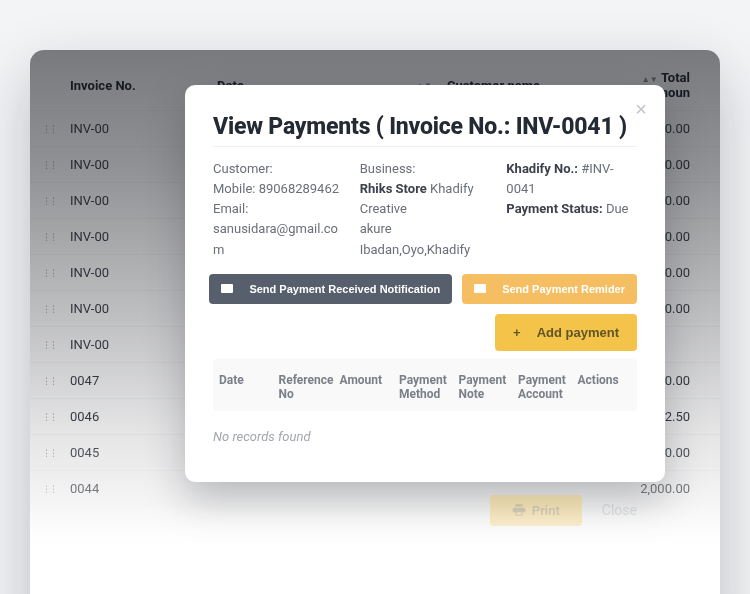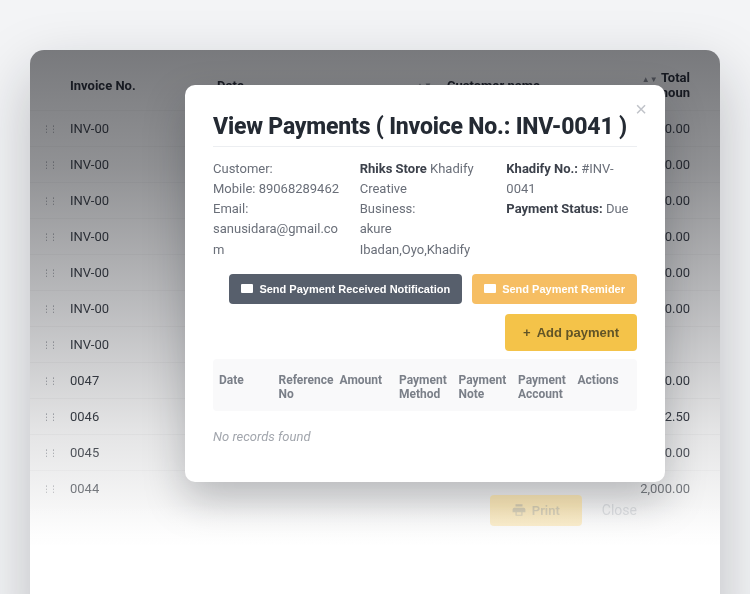--- a/index.html
+++ b/index.html
@@ -109,21 +109,21 @@
   .info-col { flex: 1; min-width: 0; word-break: break-word; }
   .info-col b, .info-col strong { color: #3c414b; font-weight: 700; }
 
   .btn-row {
     display: flex;
     gap: 10px;
     justify-content: flex-end;
     margin-bottom: 10px;
   }
   .btn {
-    display: inline-flex; align-items: center; gap: 6px;
+    display: inline-flex; align-items: center; gap: 16px;
     border: none; border-radius: 4px;
     padding: 9px 12px;
     font-size: 11px;
     font-weight: 600;
     cursor: pointer;
     white-space: nowrap;
   }
   .btn-dark { background: #575f6c; color: #fff; }
   .btn-amber { background: #f6be63; color: #fff; text-align: right; }
   .btn-amber-strong { background: #f4c349; color: #615427; font-size: 13px; padding: 11px 18px; }
@@ -271,22 +271,22 @@
       <hr class="modal-hr">
 
       <div class="info-cols">
         <div class="info-col">
           <div>Customer:</div>
           <div><span>Mobile:</span> <span>89068289462</span></div>
           <div>Email:</div>
           <div>sanusidara@gmail.com</div>
         </div>
         <div class="info-col">
+          <div>Business:</div>
           <div><b>Rhiks Store</b> <span>Khadify Creative</span></div>
-          <div>Business:</div>
           <div>akure</div>
           <div>Ibadan,Oyo,Khadify</div>
         </div>
         <div class="info-col">
           <div><b>Khadify No.:</b> <span>#INV-0041</span></div>
           <div><b>Payment Status:</b> <span>Due</span></div>
         </div>
       </div>
 
       <div class="btn-row">

